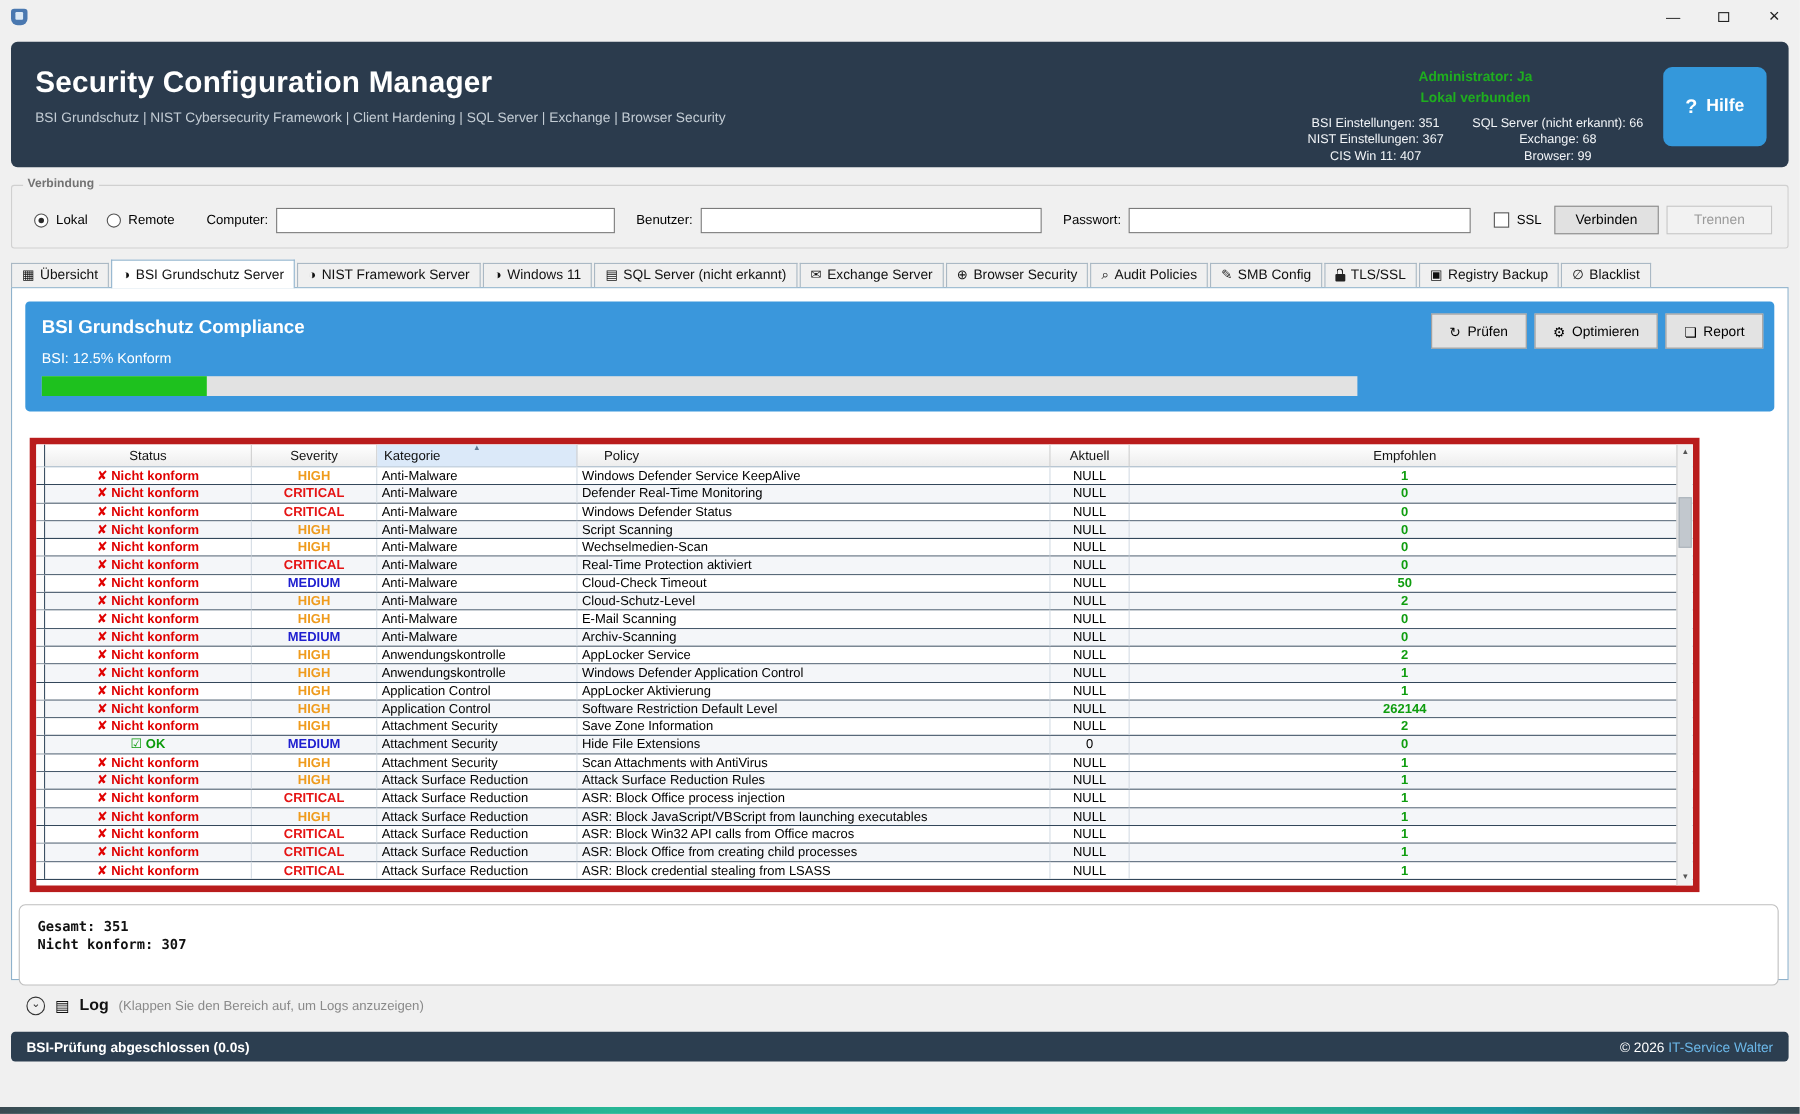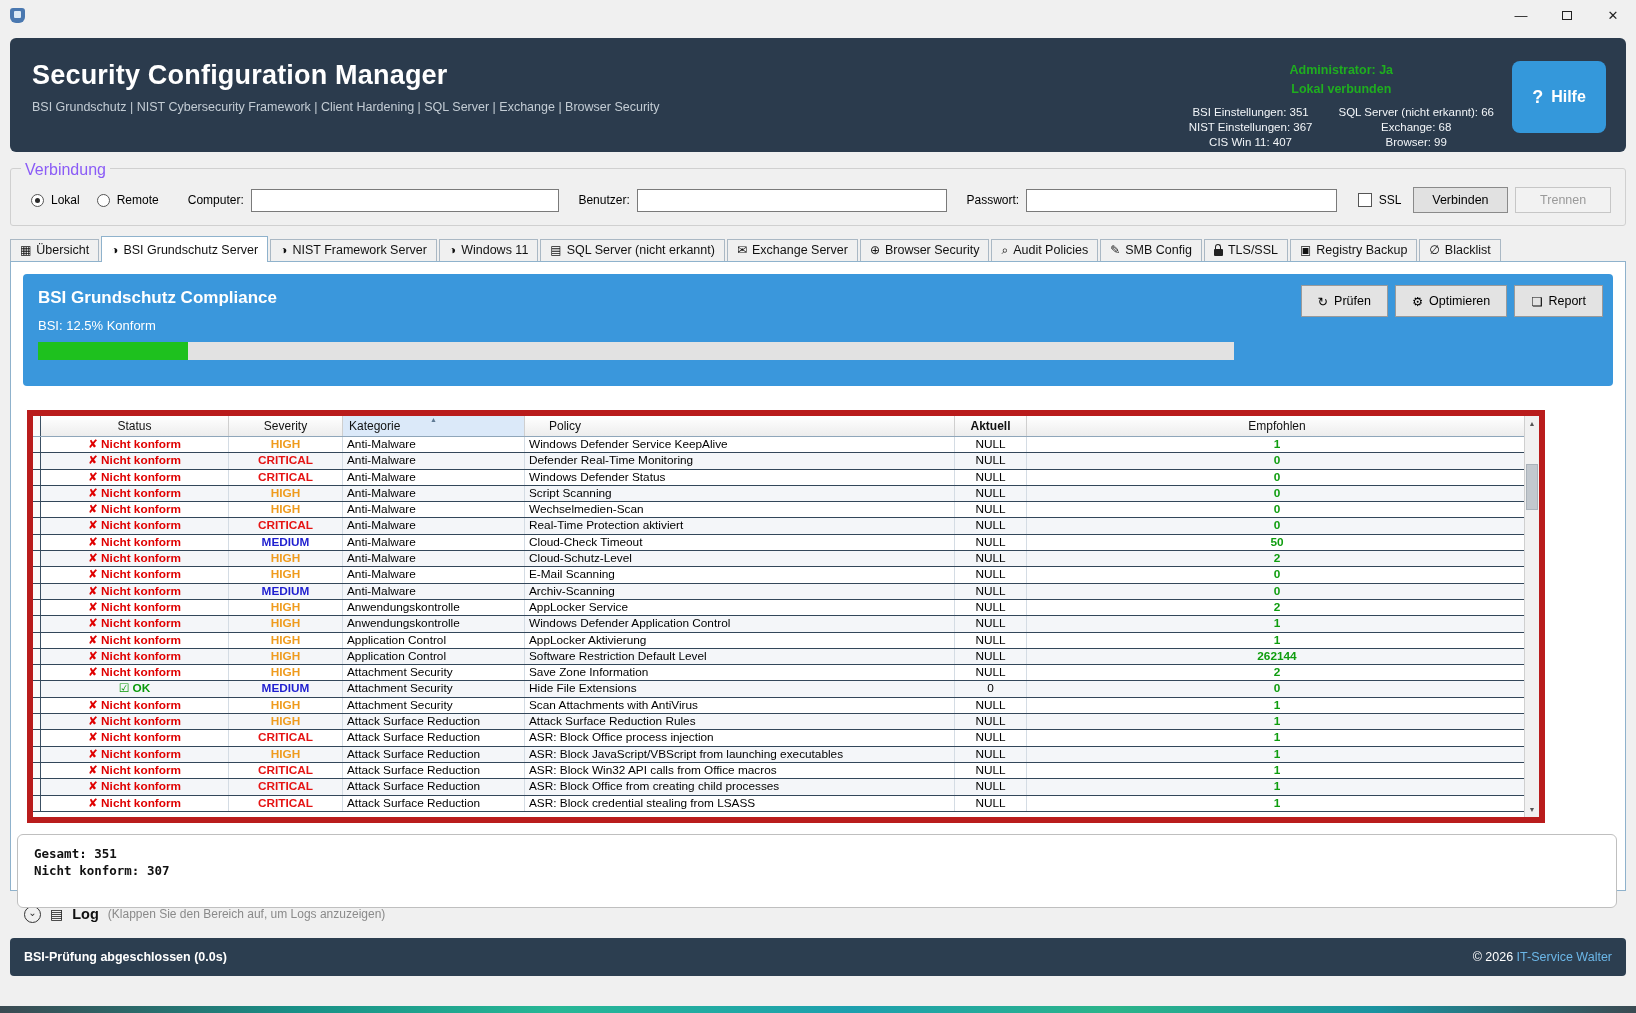--- a/index.html
+++ b/index.html
@@ -20,42 +20,42 @@
   .hdr-right { position:absolute; right:132px; top:23px; text-align:center; }
   .hdr-green div { color:#1fae1f; font-weight:bold; font-size:12.5px; line-height:19px; }
   .hdr-stats { display:flex; gap:26px; margin-top:6px; }
   .hdr-stats div { font-size:11.5px; line-height:15px; color:#f2f5f8; }
   .helpbtn { position:absolute; right:20px; top:23px; width:94px; height:72px; background:#3498db; border:none; border-radius:8px;
     color:#fff; font-weight:bold; font-size:16px; display:flex; align-items:center; justify-content:center; gap:8px; cursor:pointer;
     font-family:inherit; }
   .helpbtn .q { font-size:18px; }
   
   .conn { margin:16px 10px 0; height:58px; border:1px solid #d0d0d0; border-radius:3px; position:relative; }
-  .conn-label { position:absolute; top:-8px; left:10px; background:#f0f0f0; padding:0 4px; font-size:16px; color:#8b5cf6; }
+  .conn-label { position:absolute; top:-8px; left:10px; background:#f0f0f0; padding:0 4px; font-size:11px; color:#737373;font-weight:bold; }
   .conn-row { display:flex; align-items:center; height:100%; padding:6px 14px 0 20px; gap:7px; }
   .radio { width:13px; height:13px; border:1px solid #555; border-radius:50%; background:#fff; position:relative; display:inline-block; flex:0 0 auto; }
   .radio.checked::after { content:""; position:absolute; left:3px; top:3px; width:5px; height:5px; border-radius:50%; background:#2a2a2a; }
   .rlabel { font-size:12px; margin-right:10px; }
   .flabel { font-size:12px; margin-left:12px; }
   .tinput { height:23px; border:1px solid #7a7a7a; background:#fff; font-size:12px; padding:0 4px; font-family:inherit; }
   .cb { width:14px; height:14px; border:1px solid #555; background:#fff; display:inline-block; margin-left:14px; flex:0 0 auto; }
   .btn { height:26px; background:#e1e1e1; border:1px solid #adadad; font-size:12.5px; font-family:inherit; padding:0 18px; cursor:pointer; }
   .btn.primary { border-color:#8a8a8a; }
   .btn.disabled { color:#9a9a9a; background:#f2f2f2; border-color:#c6c6c6; }
   
   .tabstrip { margin:9px 0 0 10px; display:flex; align-items:flex-end; height:26px; position:relative; z-index:3; }
   .tab { background:#f0f0f0; border:1px solid #aab8c4; border-bottom:none; padding:3px 9px 4px; font-size:12.5px; margin-right:2px;
     display:flex; align-items:center; gap:5px; height:22px; cursor:pointer; white-space:nowrap; color:#111; }
   .tab.active { background:#fff; height:26px; padding-top:5px; border-color:#8fb2cc; margin-bottom:-1px; font-weight:normal; }
   .tabicon { font-size:12px; line-height:1; }
   .css-lock { position:relative; display:inline-block; width:9px; height:7px; background:#222; border-radius:1px; margin-top:4px; }
   .css-lock::before { content:""; position:absolute; left:1.5px; top:-4.5px; width:4px; height:4px; border:1.5px solid #222; border-bottom:none; border-radius:3px 3px 0 0; }
   
   .content { margin:0 10px; background:#fff; border:1px solid #8fb2cc; height:630px; position:relative; z-index:2; }
-  .cpanel { margin:12px; height:112px; background:#3a97dc; border-radius:4px; position:relative; color:#fff; }
+  .cpanel { margin:12px; height:100px; background:#3a97dc; border-radius:4px; position:relative; color:#fff; }
   .cpanel-title { position:absolute; left:15px; top:14px; font-size:17px; font-weight:bold; }
   .cpanel-sub { position:absolute; left:15px; top:44px; font-size:13px; }
   .pbar { position:absolute; left:15px; top:68px; width:1196px; height:18px; background:#e2e2e2; }
   .pfill { height:100%; background:#1ec11e; }
   .cpanel-btns { position:absolute; right:10px; top:11px; display:flex; gap:7px; }
   .cbtn { height:32px; padding:0 16px; background:#e3e3e3; border:1px solid #9a9a9a; font-size:12.5px; font-family:inherit;
     display:flex; align-items:center; gap:6px; cursor:pointer; color:#000; }
   
   .gridwrap { margin:24px 0 0 16px; width:1518px; height:413px; border:6px solid #b91c1c; position:relative; overflow:hidden; background:#fff; }
   .ghead { display:flex; height:21px; background:linear-gradient(#ffffff,#ededed); border-bottom:1px solid #8fa6ba; }
@@ -82,21 +82,21 @@
   .summary { margin:11px 0 0 6px; width:1600px; height:74px; border:1px solid #bfbfbf; border-radius:6px; background:#fff; padding:10px 16px; }
   .summary div { font-family:"DejaVu Sans Mono","Liberation Mono",monospace; font-size:12.5px; font-weight:bold; line-height:17px; color:#111; }
   
   .logbar { margin:10px 0 0 24px; display:flex; align-items:center; gap:9px; height:26px; }
   .chev { width:17px; height:17px; border:1.6px solid #333; border-radius:50%; display:flex; align-items:center; justify-content:center;
     font-size:10px; color:#333; line-height:1; padding-bottom:3px; cursor:pointer; }
   .logicon { font-size:14px; color:#111; }
   .logtitle { font-size:14.5px; font-weight:bold; color:#111; }
   .loghint { font-size:12px; color:#8a8a8a; }
   
-  .statusbar { margin:11px 10px 0; height:38px; background:#2c3e50; border-radius:4px; color:#fff; display:flex; align-items:center;
+  .statusbar { margin:11px 10px 0; height:27px; background:#2c3e50; border-radius:4px; color:#fff; display:flex; align-items:center;
     justify-content:space-between; padding:0 14px; }
   .sb-left { font-size:12.5px; font-weight:bold; }
   .sb-right { font-size:12.5px; }
   .sb-right .vendor { color:#6bb7e8; }
   
   .bottomstrip { position:fixed; left:0; right:0; bottom:0; height:7px;
     background:linear-gradient(90deg,#3b4a52 0%,#188f86 18%,#27b795 34%,#1d9fae 52%,#2bb489 68%,#1a93a0 84%,#3b4a52 100%); }
 </style>
 </head>
 <body>
@@ -234,21 +234,21 @@
       </div>
   </div>
 
   <div class="gridwrap">
     <div class="ghead">
         <div class="rowhead"></div>
         <div class="gh" style="width: 188px;">Status</div>
         <div class="gh" style="width: 114px;">Severity</div>
         <div class="gh left sorted" style="width: 182px;">Kategorie<span class="sortarrow">▲</span></div>
         <div class="gh left" style="width: 430px; padding-left: 24px;">Policy</div>
-        <div class="gh" style="width: 72px; font-weight: bold;">Aktuell</div>
+        <div class="gh" style="width: 72px;">Aktuell</div>
         <div class="gh" style="width: 501px;">Empfohlen</div>
       </div>
     <div>
         <div class="grow">
           <div class="rowhead"></div>
           <div class="gc center st-fail" style="width: 188px;"><span>✘ </span><span>Nicht konform</span></div>
           <div class="gc center sev-HIGH" style="width: 114px;">HIGH</div>
           <div class="gc" style="width: 182px;">Anti-Malware</div>
           <div class="gc" style="width: 430px;">Windows Defender Service KeepAlive</div>
           <div class="gc center" style="width: 72px;">NULL</div>

